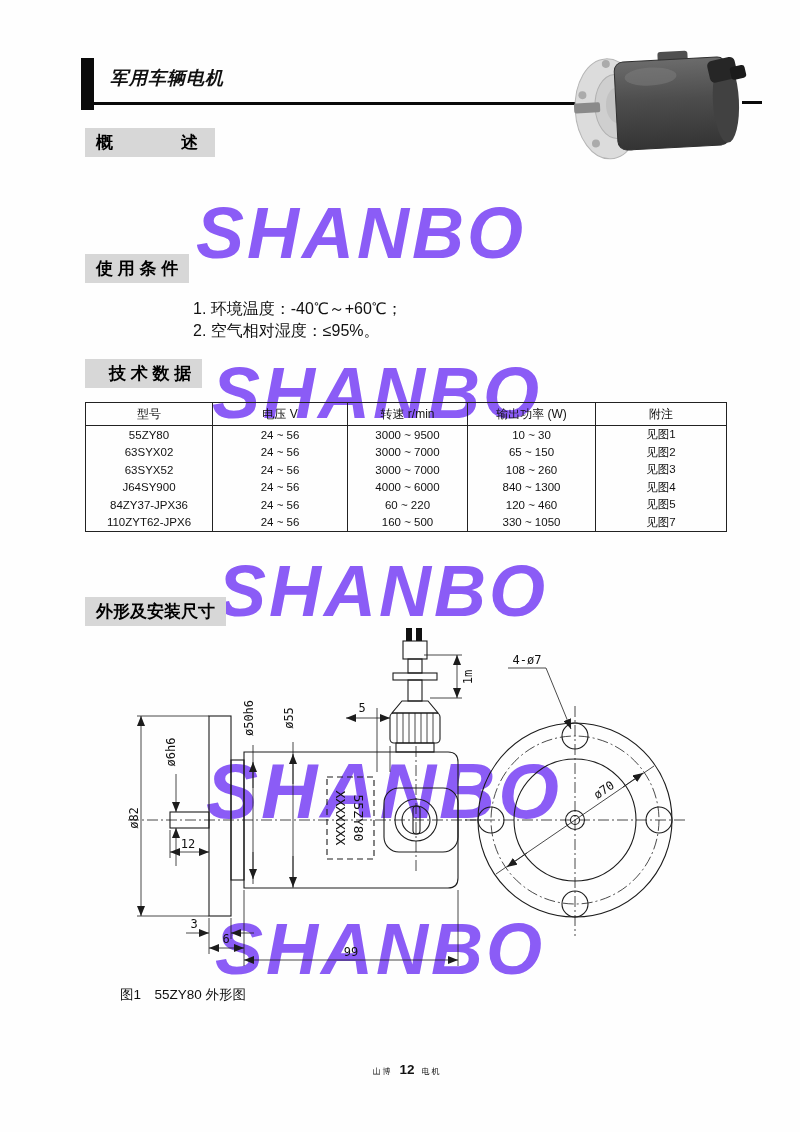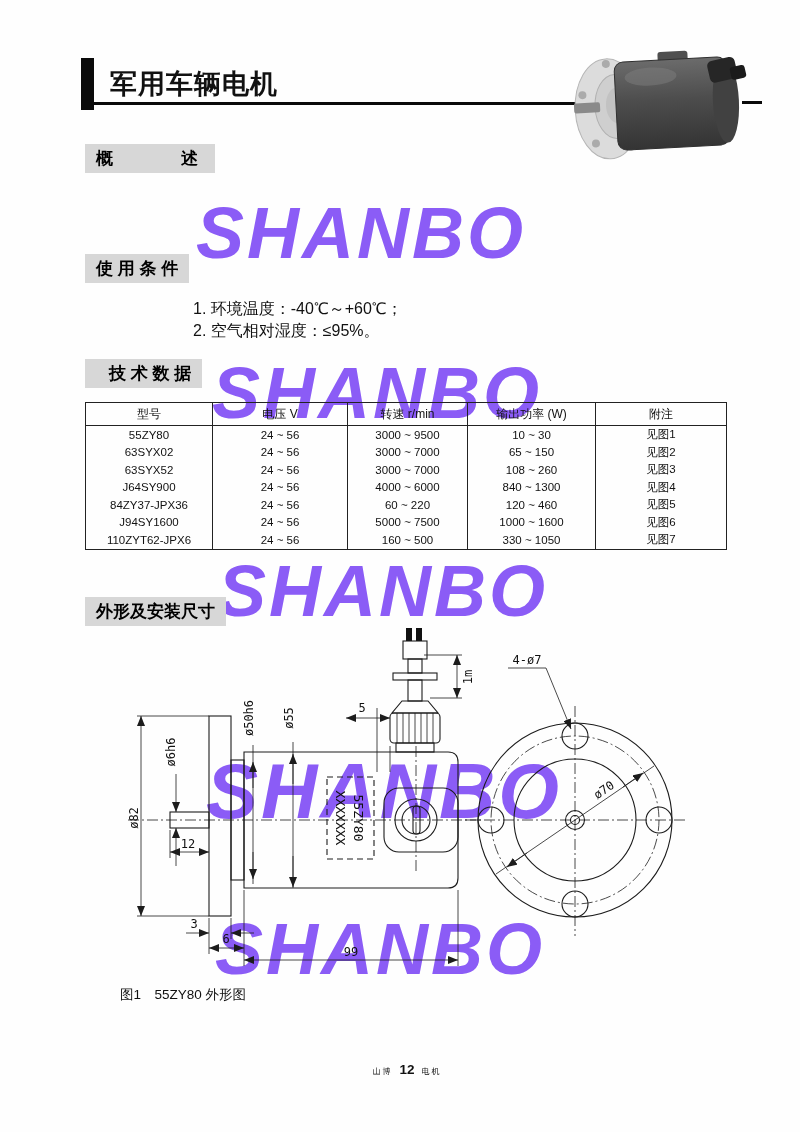--- a/index.html
+++ b/index.html
@@ -5,21 +5,21 @@
   html,body{margin:0;padding:0;background:#888;}
   #page{position:relative;width:800px;height:1132px;background:#fefefe;overflow:hidden;
         font-family:"Liberation Sans",sans-serif;color:#111;margin:0 auto;}
   .abs{position:absolute;}
   
   .wm{position:absolute;z-index:0;font-family:"Liberation Sans",sans-serif;
       font-weight:bold;font-style:italic;font-size:72px;letter-spacing:3px;
       color:#8b5cf6;white-space:nowrap;user-select:none;}
   
   #hdr-bar{left:81px;top:58px;width:13px;height:52px;background:#0a0a0a;z-index:1;}
-  #hdr-title{left:110px;top:66px;font-size:27px;font-weight:bold;
+  #hdr-title{left:110px;top:66px;font-size:18px;font-weight:bold;font-style:italic;
              letter-spacing:1px;z-index:1;}
   #hdr-rule{left:81px;top:102px;width:637px;height:3px;background:#0a0a0a;z-index:1;}
   #hdr-dash{left:742px;top:101px;width:20px;height:3px;background:#0a0a0a;z-index:3;}
   
   .chip{position:absolute;background:#d7d7d7;color:#000;font-weight:bold;font-size:17px;
         line-height:29px;height:29px;padding:0 11px;z-index:1;white-space:pre;}
   
   #intro{left:85px;top:176px;width:646px;font-size:13px;line-height:25px;
          text-indent:2em;z-index:1;letter-spacing:.2px;}
   
@@ -84,21 +84,21 @@
       <rect x="2" y="55" width="26" height="10" rx="2" fill="#8a8a8a"></rect>
       <rect x="88" y="8" width="30" height="14" rx="3" fill="#4f4f4f"></rect>
       <rect x="44" y="16" width="112" height="88" rx="9" fill="url(#mg)" stroke="#303030"></rect>
       <ellipse cx="154" cy="60" rx="13" ry="42" fill="#414141"></ellipse>
       <rect x="138" y="18" width="28" height="22" rx="5" fill="#262626" transform="rotate(-10 152 29)"></rect>
       <rect x="160" y="26" width="15" height="13" rx="3" fill="#1b1b1b" transform="rotate(-10 167 32)"></rect>
       <ellipse cx="80" cy="32" rx="26" ry="9" fill="#7d7d7d" opacity="0.5"></ellipse>
     </g>
   </svg>
 
-  <div class="chip" style="left:85px;top:144px;width:108px;">概　　　　述</div>
+  <div class="chip" style="left:85px;top:128px;width:108px;">概　　　　述</div>
 
   <div class="chip" style="left:85px;top:254px;">使 用 条 件</div>
   <div class="abs cond" style="top:301px;">1. 环境温度：-40℃～+60℃；</div>
   <div class="abs cond" style="top:323px;">2. 空气相对湿度：≤95%。</div>
 
   <div class="chip" style="left:85px;top:359px;padding-left:24px;">技 术 数 据</div>
   <div class="abs" id="ttable">
     <table class="outer">
       <colgroup>
           <col style="width:127px">
@@ -142,27 +142,20 @@
         <td>4000 ~ 6000</td>
         <td>840 ~ 1300</td>
         <td>见图4</td>
       </tr>
       <tr>
         <td>84ZY37-JPX36</td>
         <td>24 ~ 56</td>
         <td>60 ~ 220</td>
         <td>120 ~ 460</td>
         <td>见图5</td>
-      </tr>
-      <tr>
-        <td>J94SY1600</td>
-        <td>24 ~ 56</td>
-        <td>5000 ~ 7500</td>
-        <td>1000 ~ 1600</td>
-        <td>见图6</td>
       </tr>
       <tr>
         <td>110ZYT62-JPX6</td>
         <td>24 ~ 56</td>
         <td>160 ~ 500</td>
         <td>330 ~ 1050</td>
         <td>见图7</td>
       </tr>
     </tbody>
       </table>

